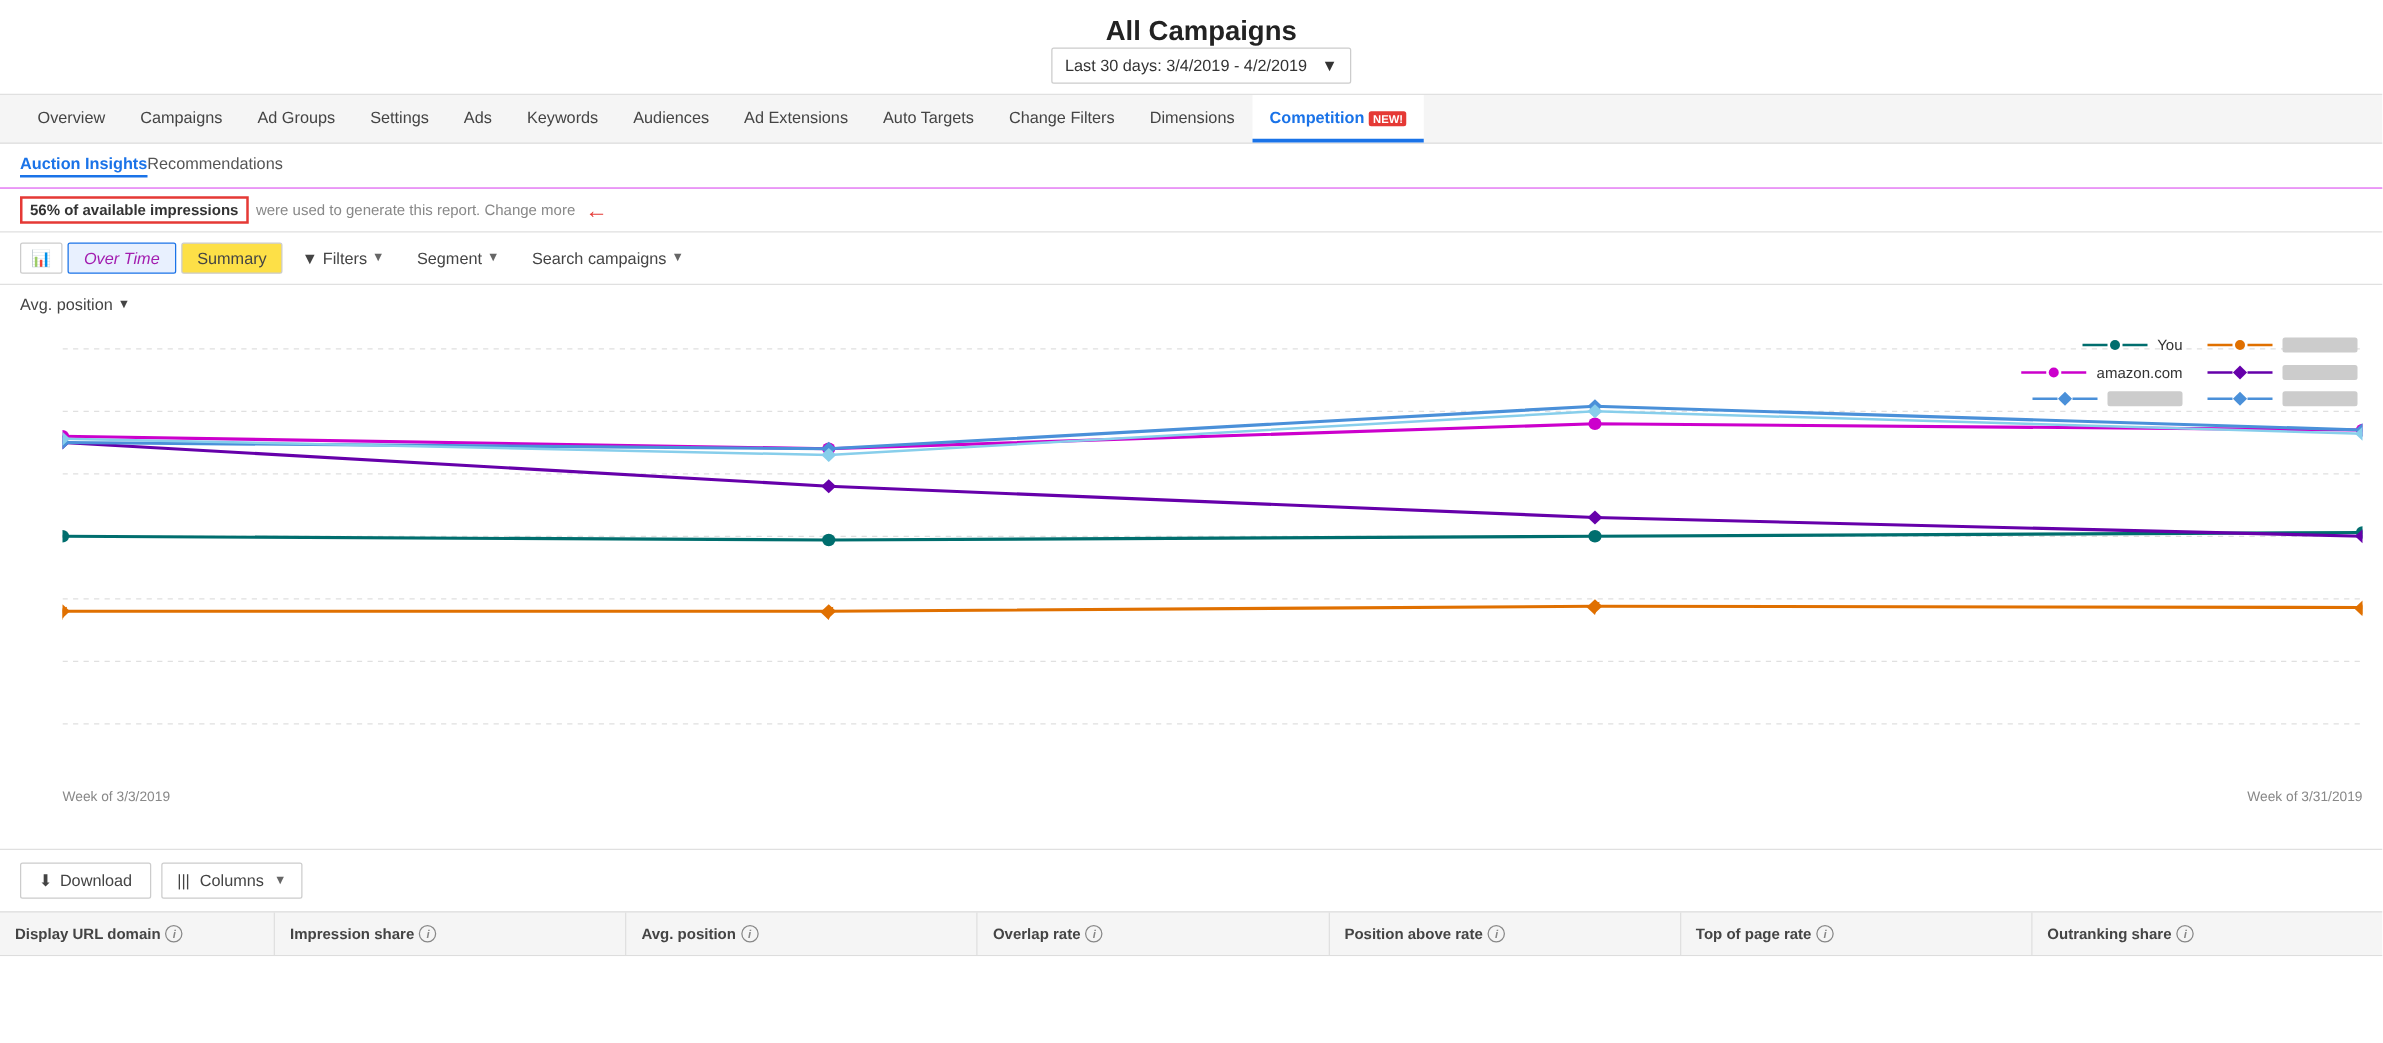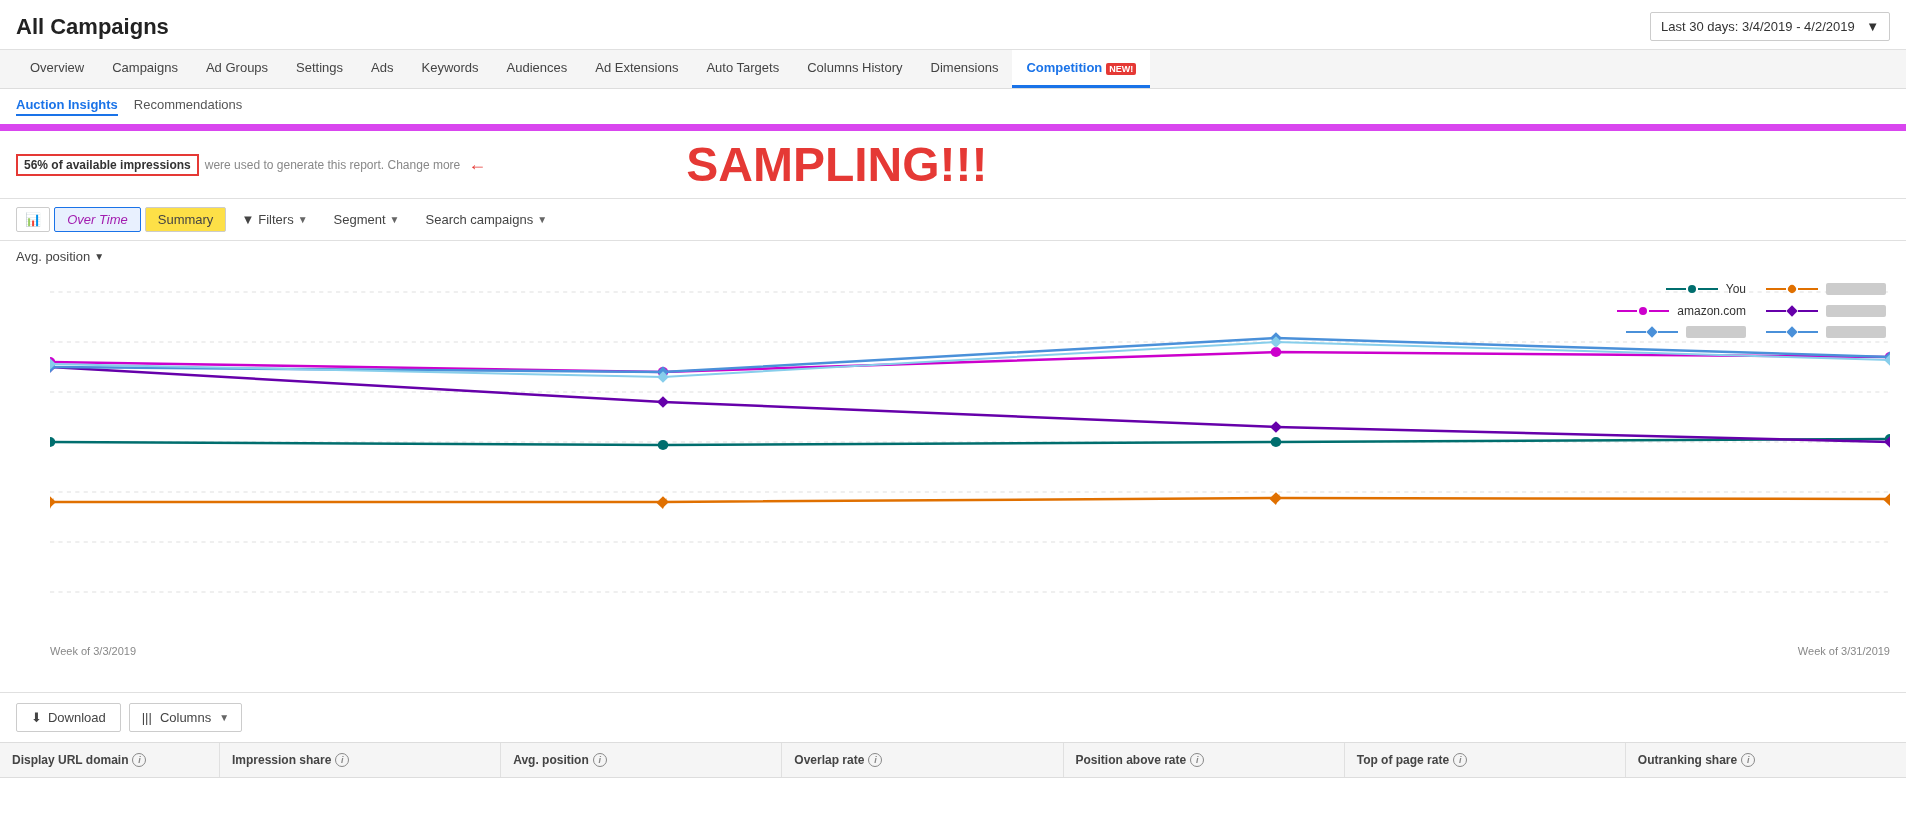--- a/index.html
+++ b/index.html
@@ -2,22 +2,23 @@
 <html><head>
   <meta charset="utf-8">
   <style>
     * { box-sizing: border-box; margin: 0; padding: 0; }
     body { font-family: Arial, sans-serif; font-size: 13px; color: #333; background: #fff; }
 
     .top-bar {
       display: flex;
       align-items: center;
       justify-content: space-between;
-      padding: 12px 16px 8px 16px;
+      padding: 12px 0 8px 16px;
       border-bottom: 1px solid #e0e0e0;
+      flex-direction: column;
     }
     .top-bar h1 { font-size: 22px; font-weight: bold; color: #222; }
     .date-range-selector {
       display: flex;
       align-items: center;
       border: 1px solid #ccc;
       padding: 6px 10px;
       border-radius: 2px;
       cursor: pointer;
       background: #fff;
@@ -54,22 +55,21 @@
       border-radius: 2px;
       padding: 1px 3px;
       margin-left: 4px;
       vertical-align: middle;
       font-weight: bold;
     }
 
     .sub-nav {
       display: flex;
       padding: 8px 16px;
-      border-bottom: 7px solid #d946ef;
-      gap: 16px;
+      border-bottom: 1px solid #d946ef;
     }
     .sub-nav-item {
       font-size: 13px;
       color: #555;
       cursor: pointer;
       padding-bottom: 2px;
     }
     .sub-nav-item.active {
       color: #1a73e8;
       border-bottom: 2px solid #1a73e8;
@@ -268,37 +268,36 @@
 <div class="nav-tabs">
   <div class="nav-tab">Overview</div>
   <div class="nav-tab">Campaigns</div>
   <div class="nav-tab">Ad Groups</div>
   <div class="nav-tab">Settings</div>
   <div class="nav-tab">Ads</div>
   <div class="nav-tab">Keywords</div>
   <div class="nav-tab">Audiences</div>
   <div class="nav-tab">Ad Extensions</div>
   <div class="nav-tab">Auto Targets</div>
-  <div class="nav-tab">Columns History</div>
+  <div class="nav-tab">Change Filters</div>
   <div class="nav-tab">Dimensions</div>
   <div class="nav-tab active">
     <span>Competition</span><span class="badge-new">NEW!</span>
   </div>
 </div>
 
 <div class="sub-nav">
   <div class="sub-nav-item active">Auction Insights</div>
   <div class="sub-nav-item">Recommendations</div>
 </div>
 
 <div class="sampling-bar">
   <span class="sampling-highlight">56% of available impressions</span>
   <span class="sampling-text">were used to generate this report. Change more</span>
   <span class="sampling-arrow">←</span>
-  <span class="sampling-label">SAMPLING!!!</span>
 </div>
 
 <div class="toolbar">
   <button class="toolbar-icon-btn">
     <span>📊</span>
   </button>
   <button class="toolbar-btn active">Over Time</button>
   <button class="toolbar-btn">Summary</button>
   <div class="toolbar-dropdown">
     <span>▼</span>

